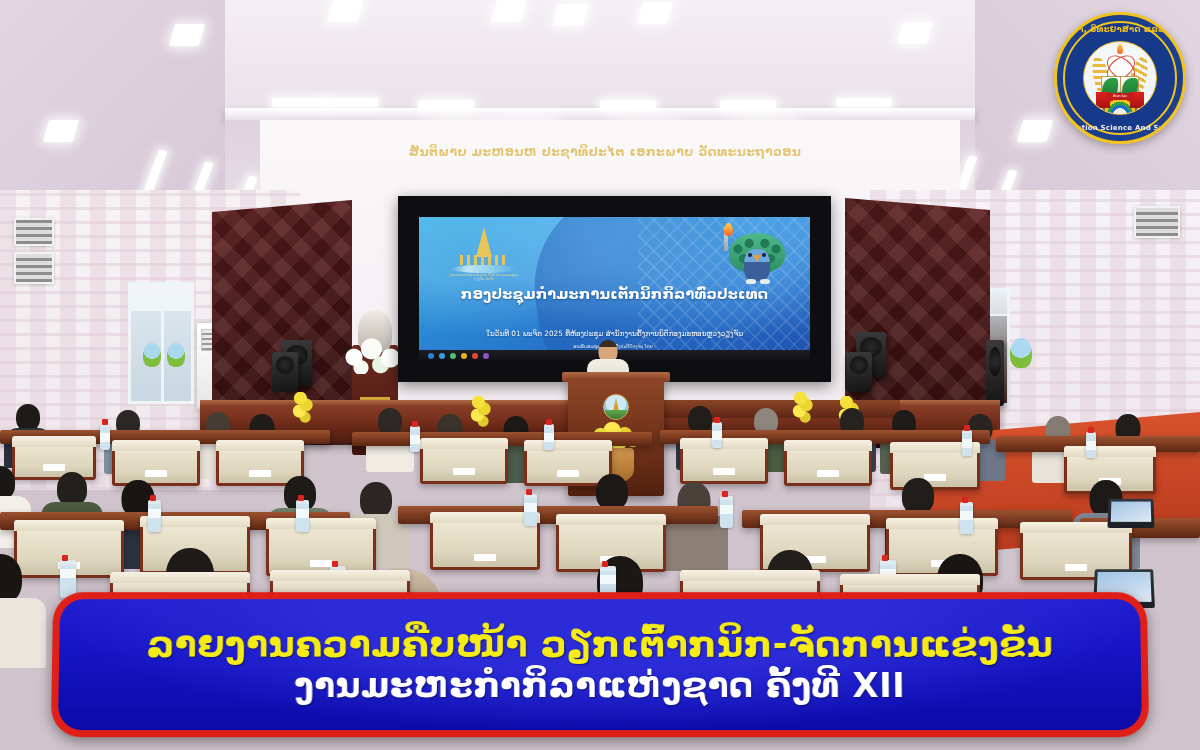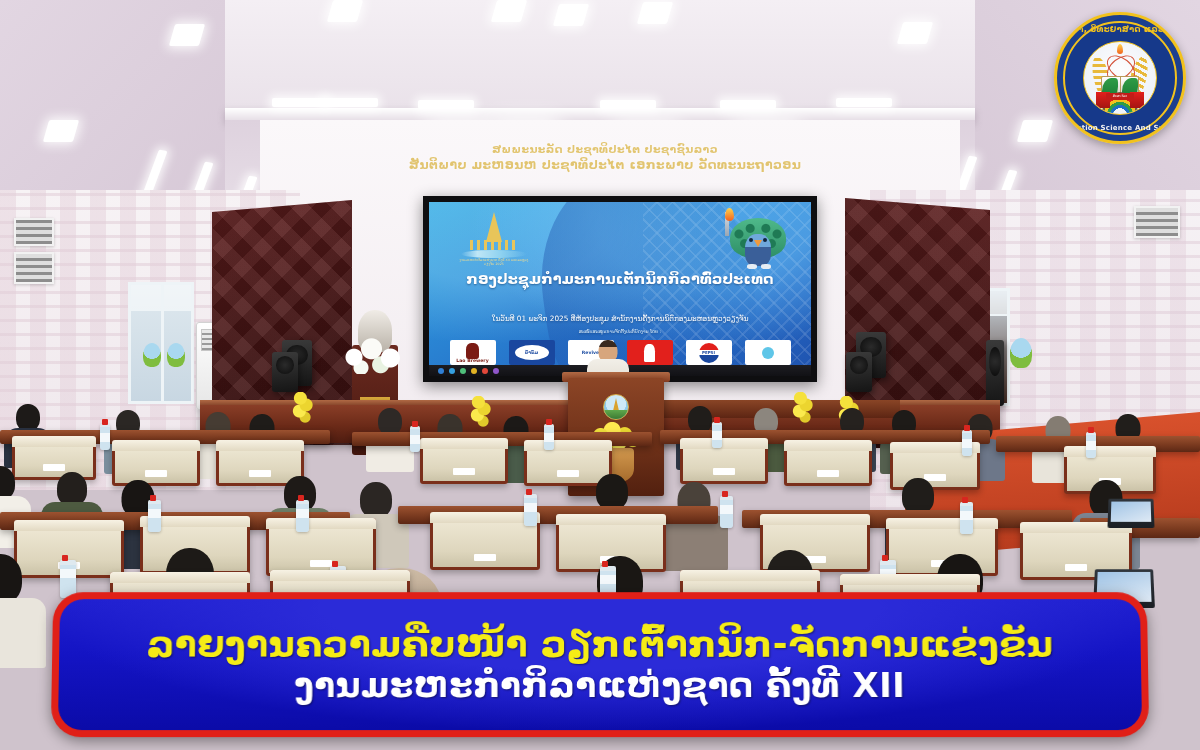--- a/index.html
+++ b/index.html
@@ -153,25 +153,24 @@
     background:
       radial-gradient(circle at 20% 60%, #ffffff 0 8px, transparent 9px),
       radial-gradient(circle at 45% 40%, #fbfbf7 0 10px, transparent 11px),
       radial-gradient(circle at 72% 62%, #ffffff 0 9px, transparent 10px),
       radial-gradient(circle at 58% 78%, #e9f3e2 0 8px, transparent 9px),
       radial-gradient(circle at 30% 85%, #f5faf2 0 7px, transparent 8px);
   }
 
   
   .screen-frame{
-    position:absolute; left:398px; top:196px; width:394px; height:186px;
+    position:absolute; left:398px; top:196px; width:433px; height:186px;
     background:#0e0e10;
-    padding:6px;
+    padding:21px;
     box-shadow:0 4px 14px rgba(0,0,0,.45);
-    margin-left:25px;
   }
   .screen{
     position:relative; width:100%; height:100%;
     overflow:hidden;
     background:
       radial-gradient(ellipse at 72% 10%, rgba(120,205,255,.45) 0 28%, transparent 60%),
       radial-gradient(ellipse at 18% 18%, rgba(170,225,255,.30) 0 24%, transparent 55%),
       linear-gradient(155deg,#2fa9e0 0%, #2a86d4 38%, #2468c4 72%, #1f52ae 100%);
   }
   .screen-pattern{
@@ -652,21 +651,20 @@
   <div class="speaker" style="left:272px;top:352px;width:26px;height:40px;"></div>
   <div class="speaker" style="left:856px;top:332px;width:30px;height:46px;"></div>
   <div class="speaker" style="left:846px;top:352px;width:26px;height:40px;"></div>
   <div class="speaker" style="right:196px;top:340px;width:18px;height:66px;"></div>
 
   <div class="bust-pedestal"></div>
   <div class="bust-head"></div>
   <div class="bust-flowers"></div>
 
   <div class="gold-banner">
-    <div class="gold-line gold-1">ສພພະນະລັດ ປະຊາທິປະໄຕ ປະຊາຊົນລາວ</div>
     <div class="gold-line gold-2">ສັນຕິພາບ ມະຫອນຫ ປະຊາທິປະໄຕ ເອກະພາບ ວັດທະນະຖາວອນ</div>
   </div>
 
   <div class="screen-frame">
     <div class="screen">
       <div class="screen-swoosh"></div>
       <div class="screen-pattern"></div>
 
       <div class="stupa-logo">
         <div class="stupa"></div>

